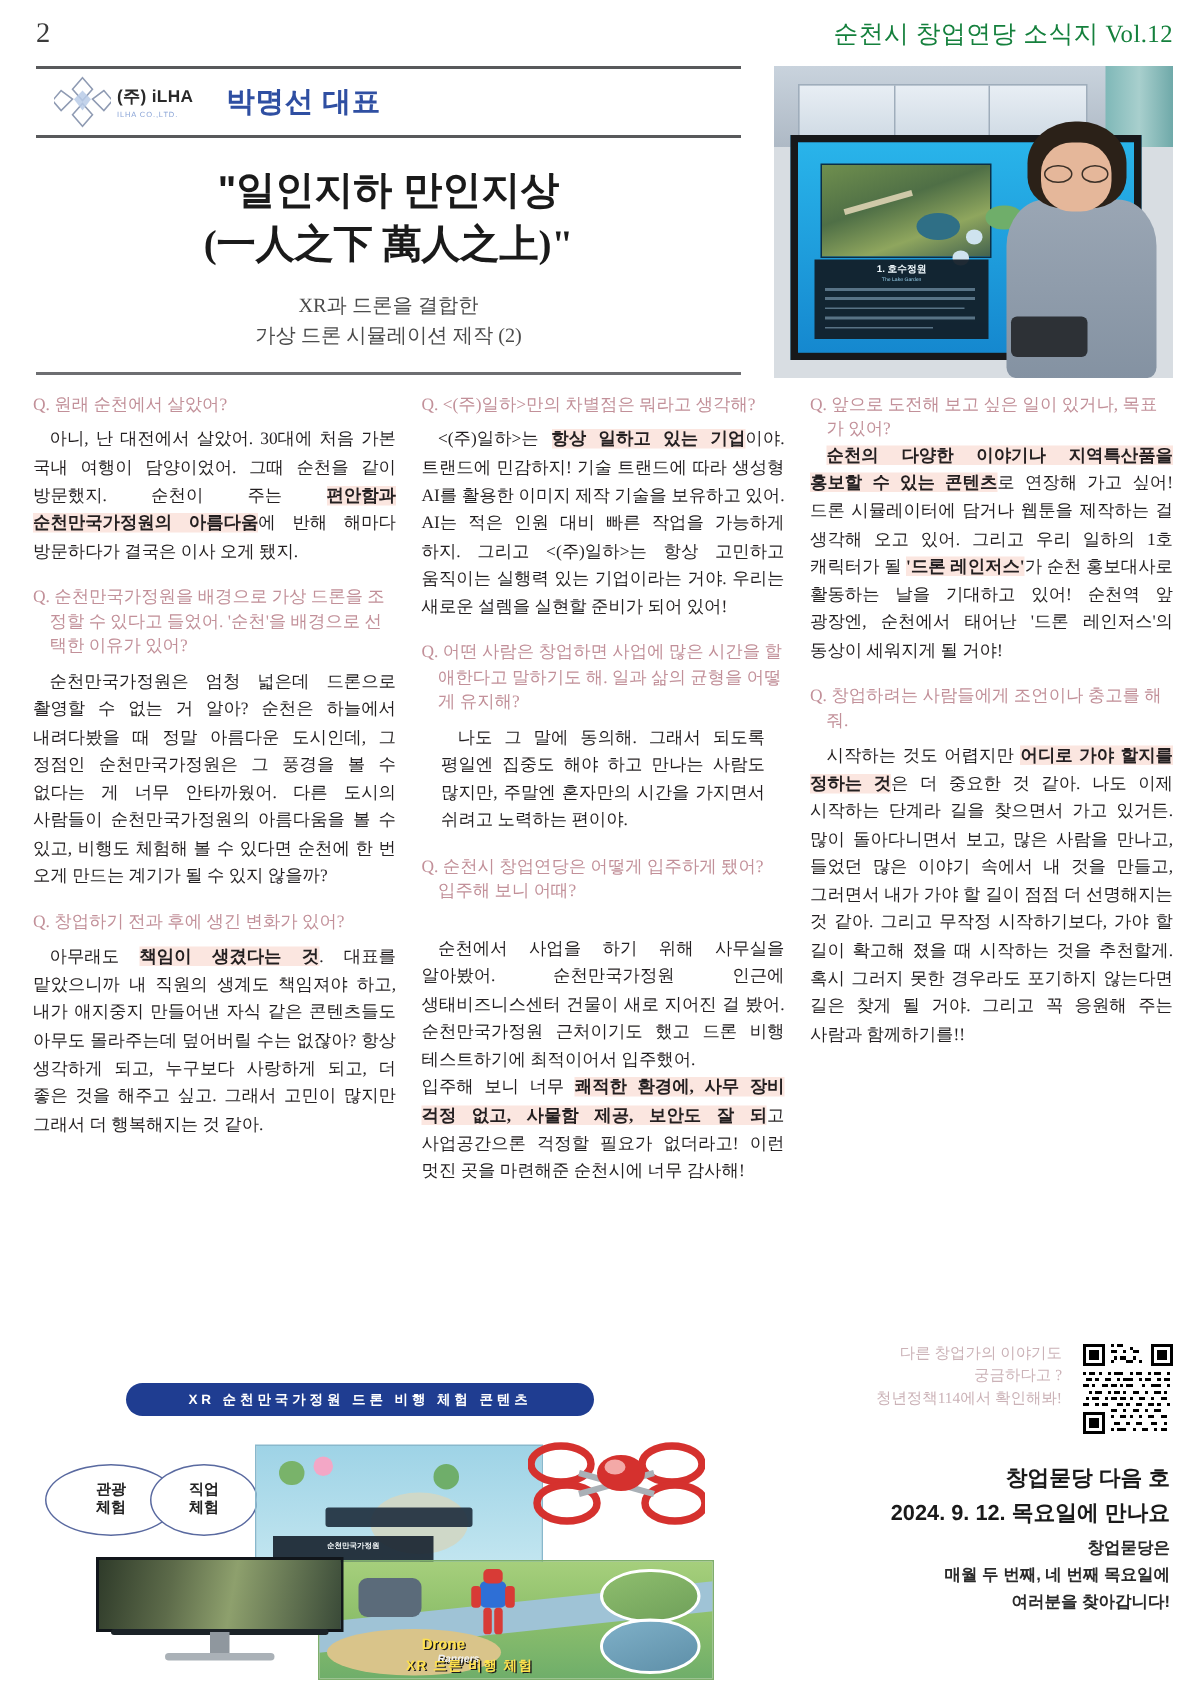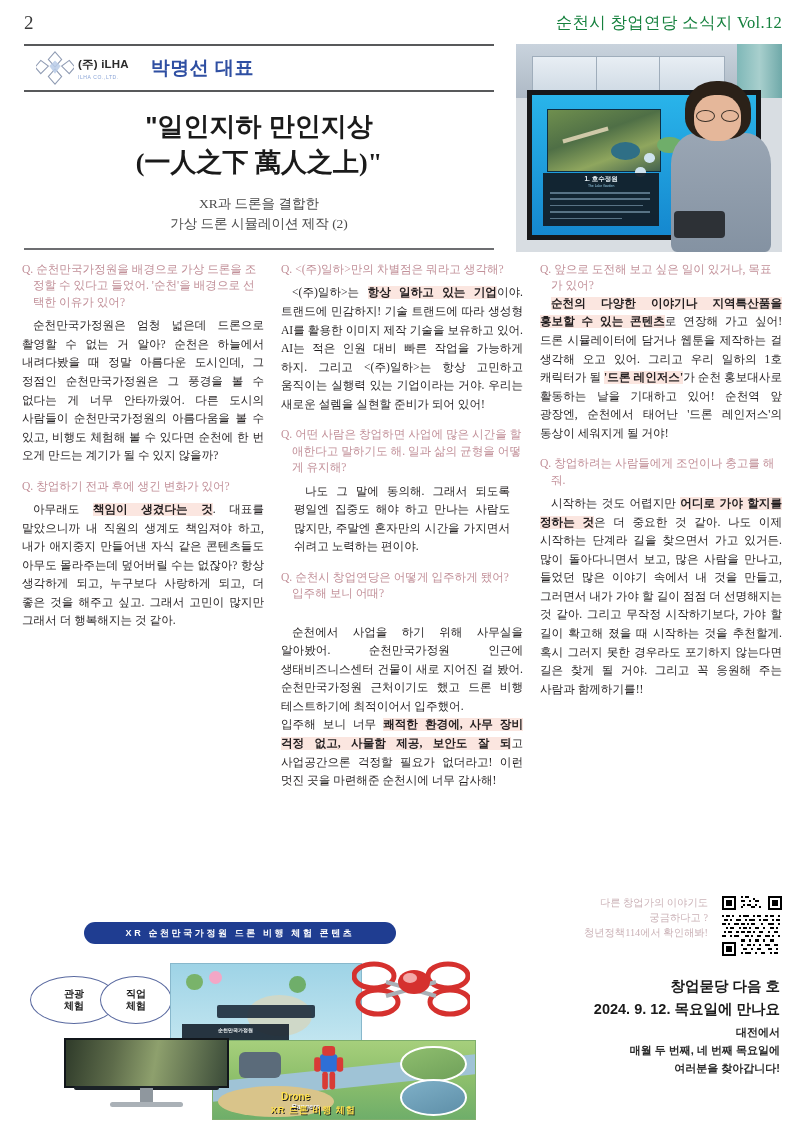--- a/index.html
+++ b/index.html
@@ -281,20 +281,24 @@
           <i style="left:0"></i>
           <i style="right:0"></i>
         </div>
       <div class="ph-ctrl"></div>
     </div>
   </div>
 
   <div class="cols">
     <div class="col">
         <div class="qa">
+          <div class="q">Q. 원래 순천에서 살았어?</div>
+          <p class="a" style="margin: 6px 0px 0px;"><span>아니, 난 대전에서 살았어. 30대에 처음 가본 국내 여행이 담양이었어. 그때 순천을 같이 방문했지. 순천이 주는 </span><span class="hl">편안함과 순천만국가정원의 아름다움</span><span>에 반해 해마다 방문하다가 결국은 이사 오게 됐지.</span></p>
+        </div>
+        <div class="qa">
           <div class="q">Q. 순천만국가정원을 배경으로 가상 드론을 조정할 수 있다고 들었어. '순천'을 배경으로 선택한 이유가 있어?</div>
           <p class="a" style="margin: 6px 0px 0px;"><span>순천만국가정원은 엄청 넓은데 드론으로 촬영할 수 없는 거 알아? 순천은 하늘에서 내려다봤을 때 정말 아름다운 도시인데, 그 정점인 순천만국가정원은 그 풍경을 볼 수 없다는 게 너무 안타까웠어. 다른 도시의 사람들이 순천만국가정원의 아름다움을 볼 수 있고, 비행도 체험해 볼 수 있다면 순천에 한 번 오게 만드는 계기가 될 수 있지 않을까?</span></p>
         </div>
         <div class="qa">
           <div class="q">Q. 창업하기 전과 후에 생긴 변화가 있어?</div>
           <p class="a" style="margin: 6px 0px 0px;"><span>아무래도 </span><span class="hl">책임이 생겼다는 것</span><span>. 대표를 맡았으니까 내 직원의 생계도 책임져야 하고, 내가 애지중지 만들어낸 자식 같은 콘텐츠들도 아무도 몰라주는데 덮어버릴 수는 없잖아? 항상 생각하게 되고, 누구보다 사랑하게 되고, 더 좋은 것을 해주고 싶고. 그래서 고민이 많지만 그래서 더 행복해지는 것 같아.</span></p>
         </div>
       </div>
     <div class="col">
         <div class="qa">
@@ -442,19 +446,19 @@
       </svg>
     </div>
   </div>
 
   <div class="nextissue">
     <div>창업묻당 다음 호</div>
     <div>2024. 9. 12. 목요일에 만나요</div>
   </div>
 
   <div class="schedule">
-    <div>대전에서</div>
+    <div>창업묻당은</div>
     <div>매월 두 번째, 네 번째 목요일에</div>
     <div>여러분을 찾아갑니다!</div>
   </div>
 
   <div class="contact">창업연당이 궁금하면? 061-749-5759</div>
 </div>
 
 </body></html>

